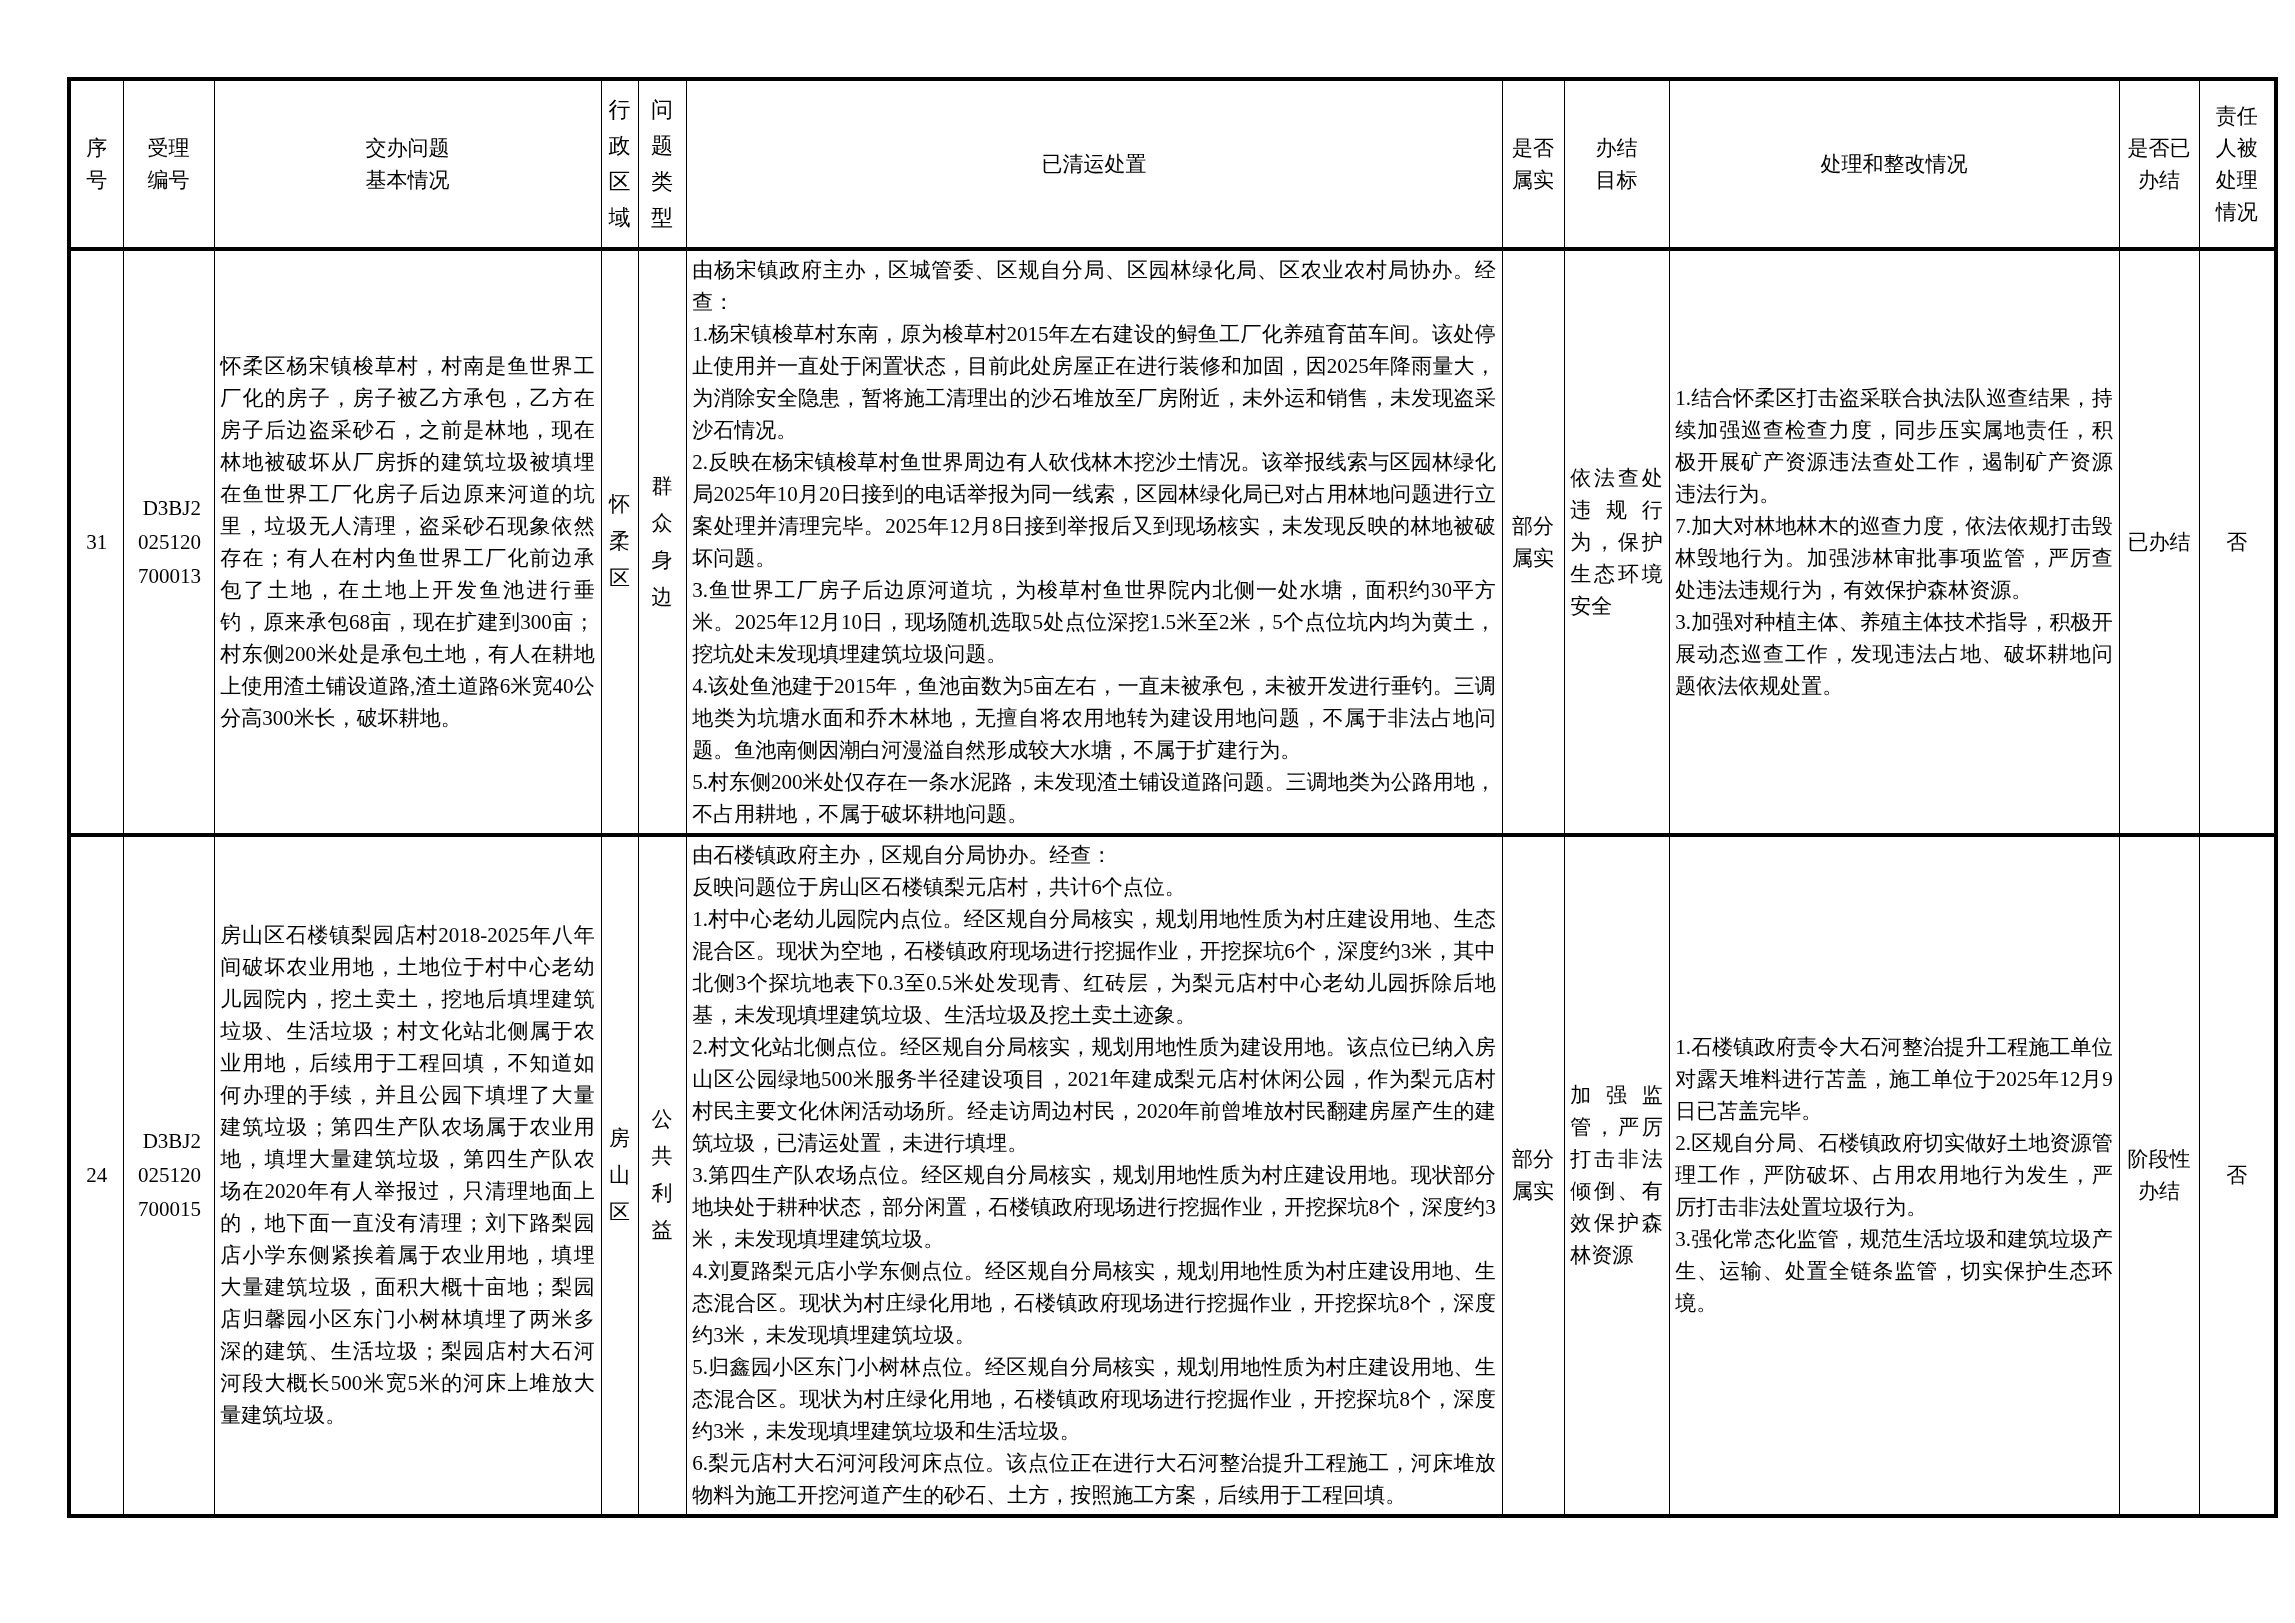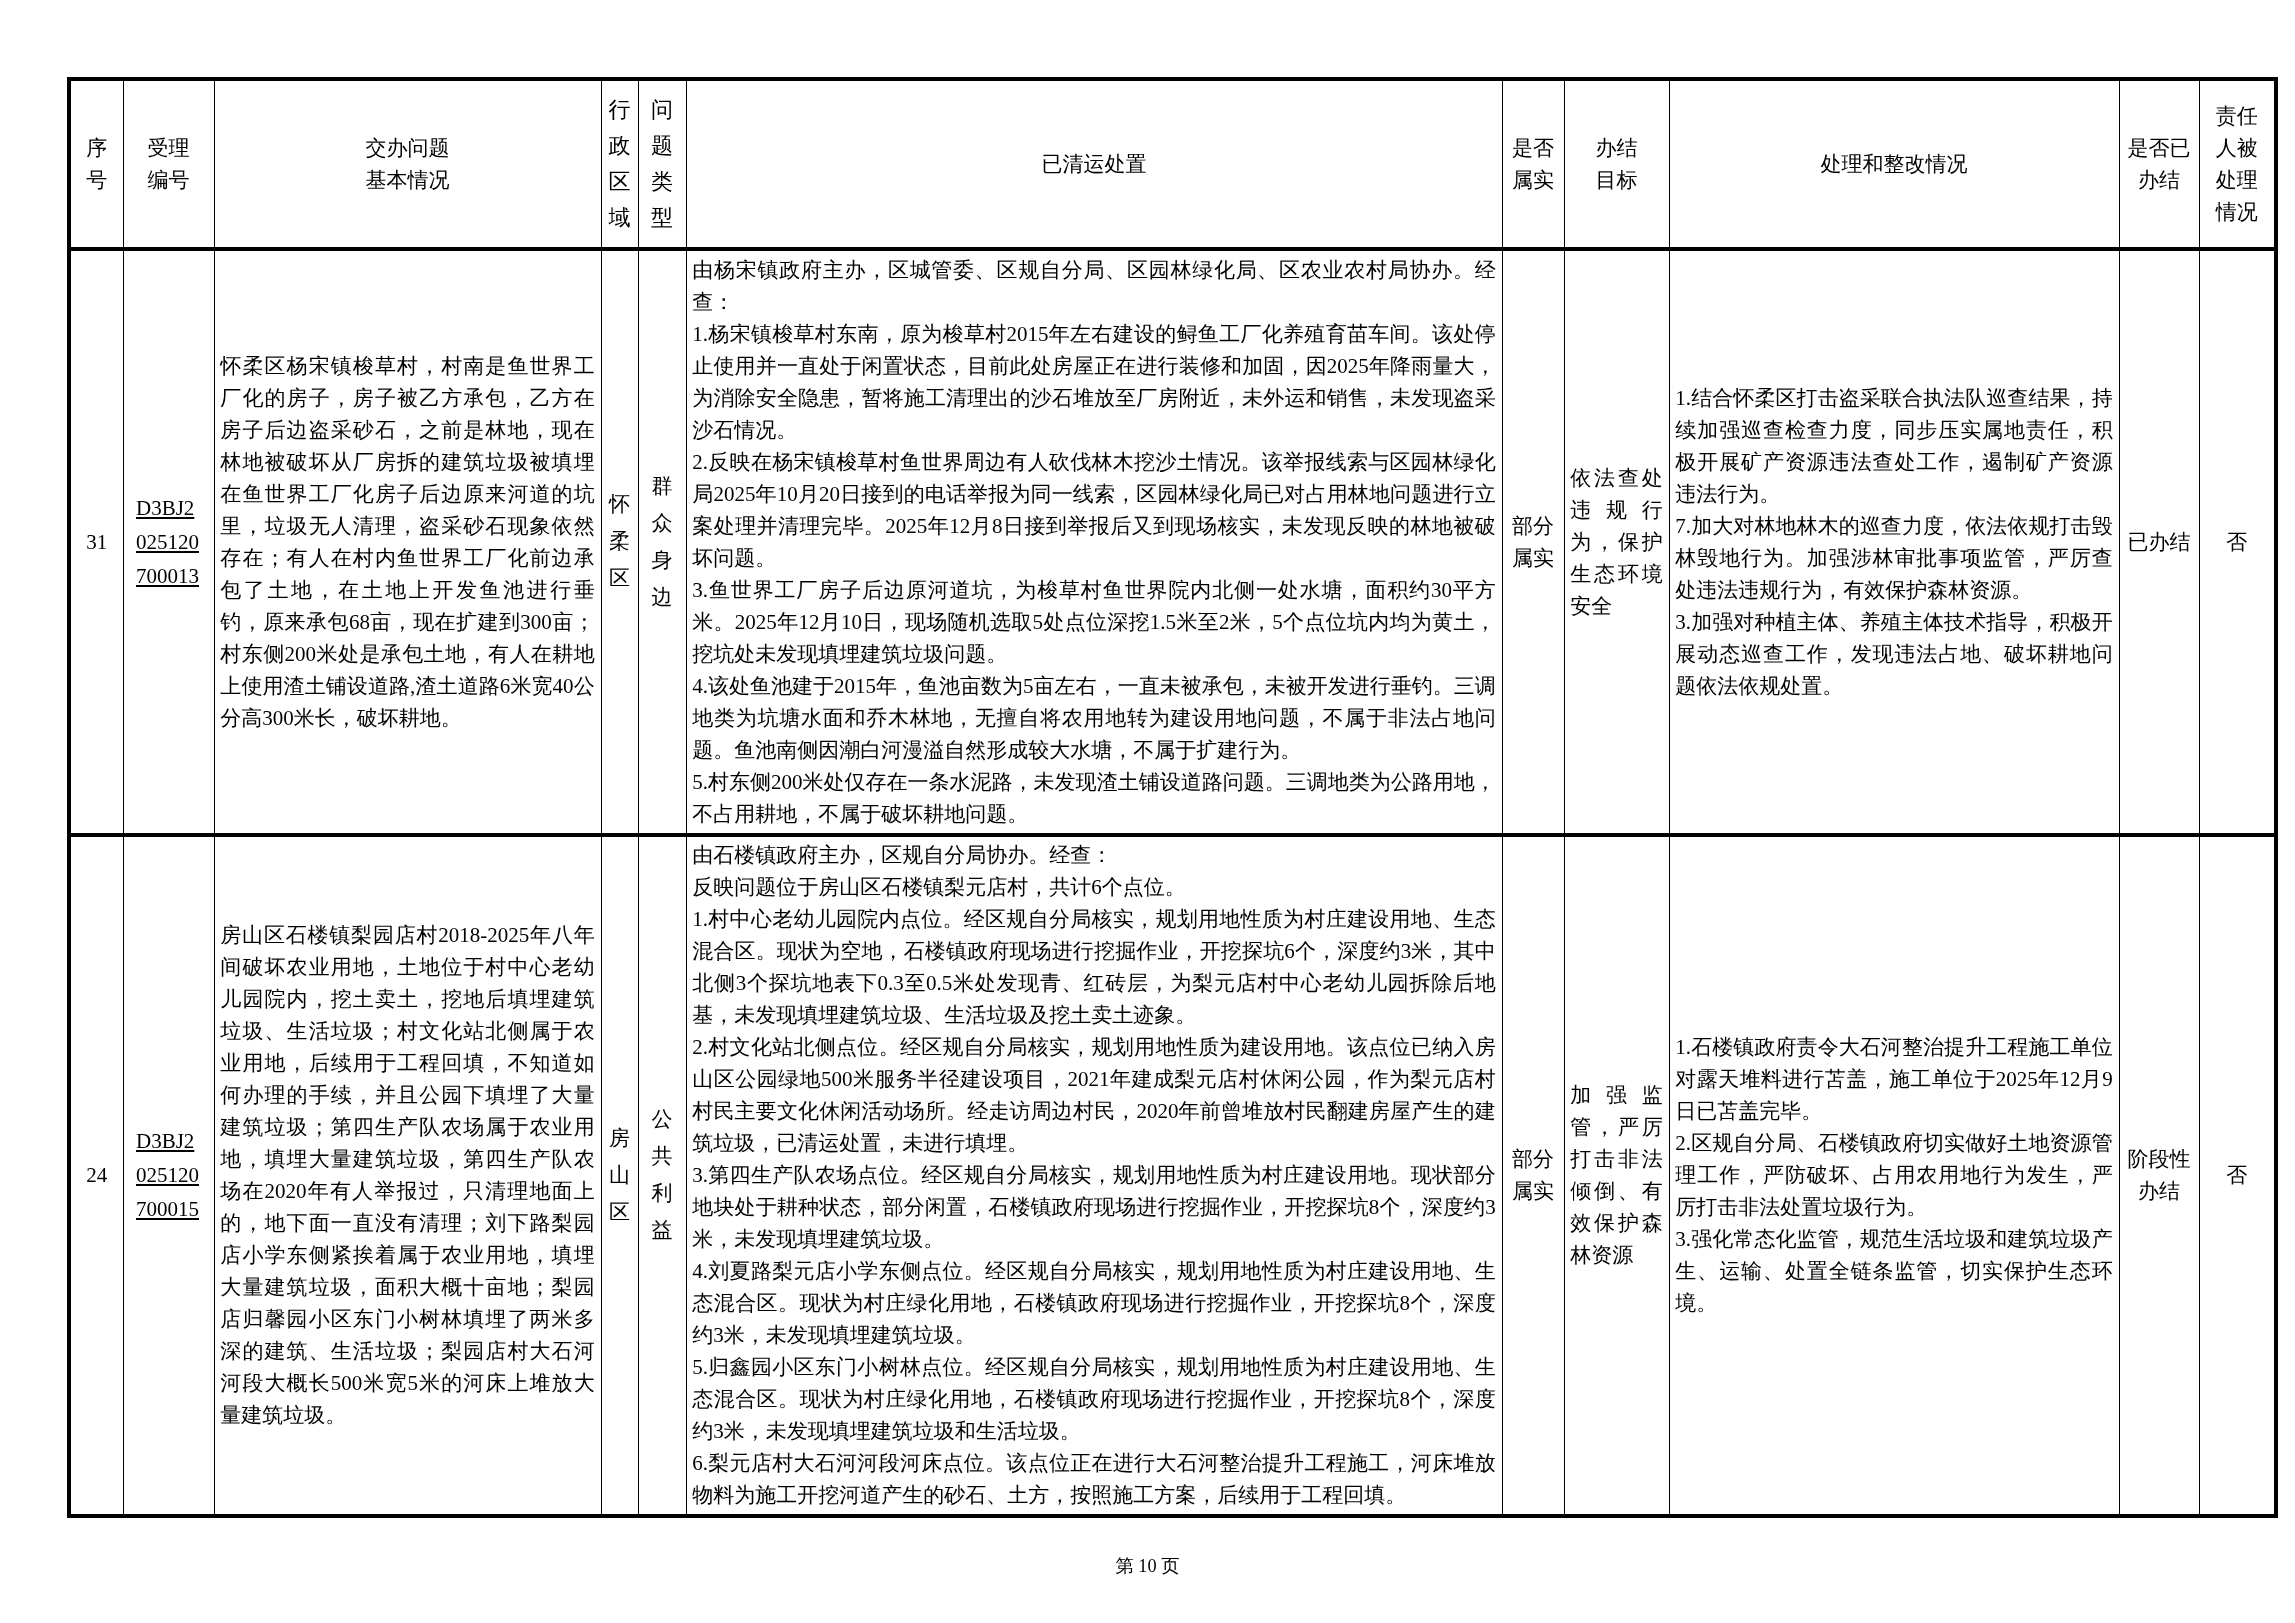--- a/index.html
+++ b/index.html
@@ -34,21 +34,21 @@
   .cc{text-align:center;}
   .just{text-align:justify;text-justify:inter-ideograph;}
   .pre{white-space:pre-line;}
   .pad{padding:2.9px 12.5px;}
 
   
   .vwrap{width:23px;margin:8px auto;word-break:break-all;line-height:37px;text-align:center;font-size:21px;}
   .vhead{font-size:22px;line-height:36px;}
 
   
-  .numwrap{display:inline-block;width:65px;word-break:break-all;text-align:left;line-height:34px;text-decoration:underline;}
+  .numwrap{display:inline-block;width:65px;word-break:break-all;text-align:right;line-height:34px;}
 
   .footer{
     position:absolute;left:0;top:1553px;width:100%;
     text-align:center;font-size:18.3px;
   }
 </style>
 </head>
 <body>
 
 <div class="page">
@@ -141,15 +141,14 @@
         <td class="just">加强监管，严厉打击非法倾倒、有效保护森林资源</td>
         <td class="just pre pad">1.石楼镇政府责令大石河整治提升工程施工单位对露天堆料进行苫盖，施工单位于2025年12月9日已苫盖完毕。
 2.区规自分局、石楼镇政府切实做好土地资源管理工作，严防破坏、占用农用地行为发生，严厉打击非法处置垃圾行为。
 3.强化常态化监管，规范生活垃圾和建筑垃圾产生、运输、处置全链条监管，切实保护生态环境。</td>
         <td class="cc">阶段性办结</td>
         <td class="cc">否</td>
       </tr>
     </tbody>
   </table>
 
-  <div class="footer">第 10 页</div>
 </div>
 
 
 </body></html>

